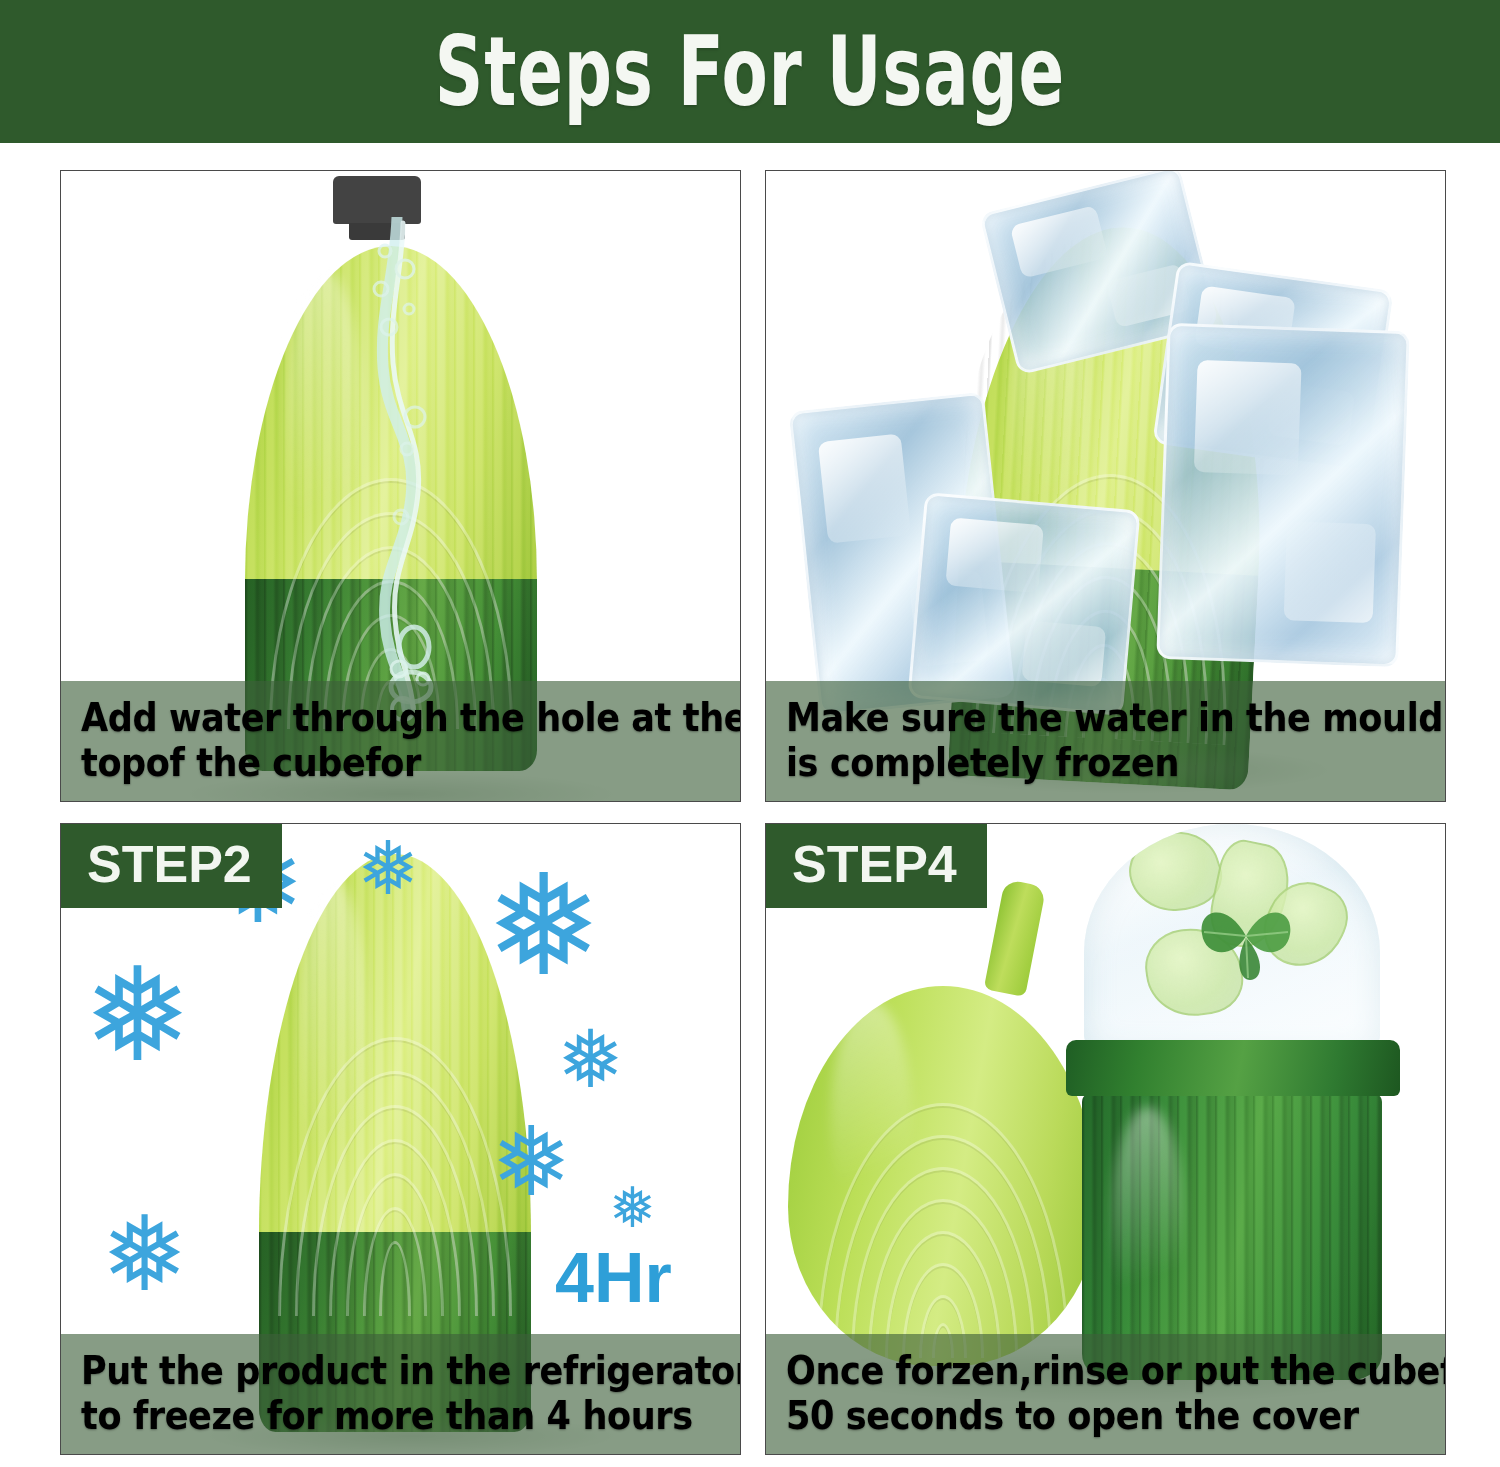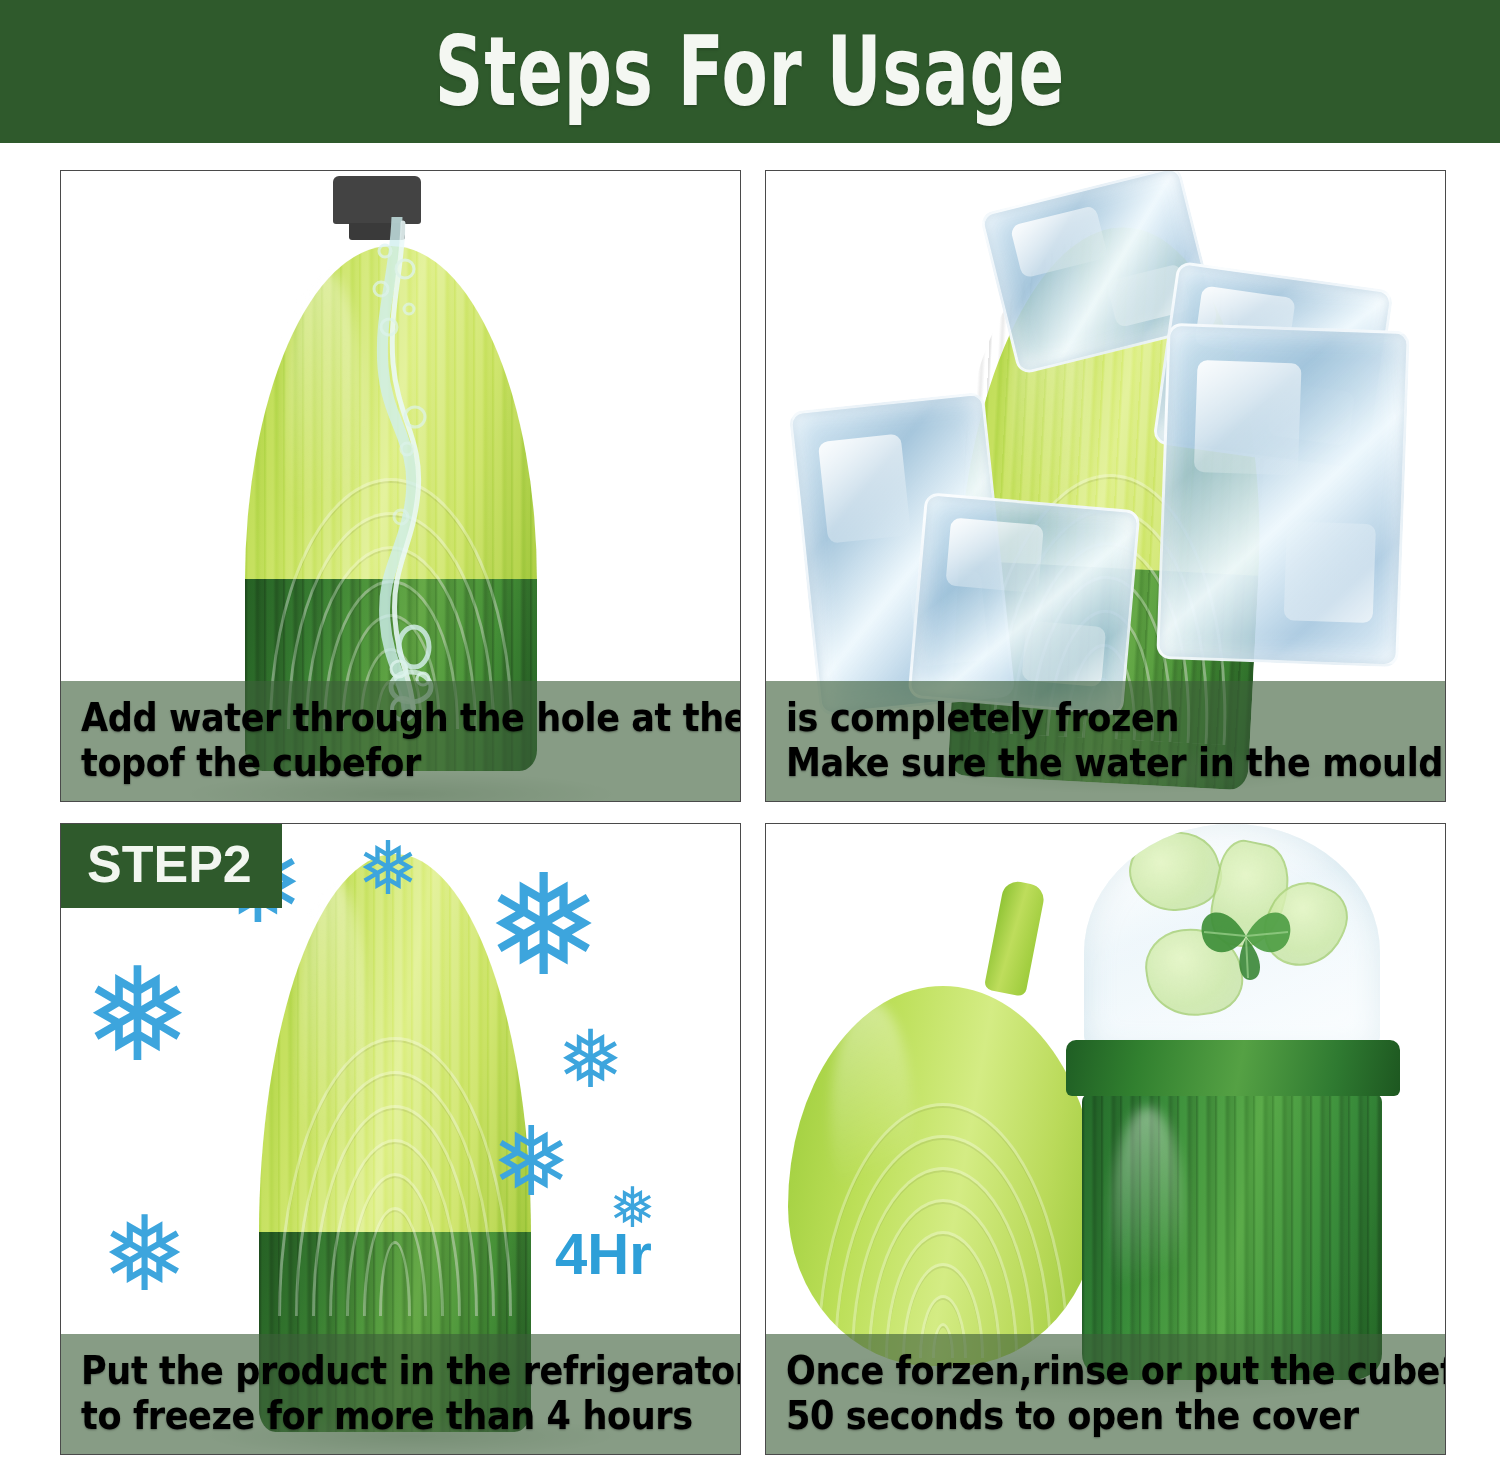--- a/index.html
+++ b/index.html
@@ -148,24 +148,25 @@
     pointer-events:none;
     opacity:.92;
   }
 
   
   .snow{position:absolute;color:#3da5dd;line-height:1;z-index:8;pointer-events:none;user-select:none;}
 
   .hrtag{
     position:absolute;
     color:#2e9fd8;
-    font-size:58px;
+    font-size:70px;
     font-weight:600;
     z-index:14;
     font-family:"Liberation Sans", sans-serif;
+    margin-top:18px;
   }
 
   
   .icecube{
     position:absolute;
     background:linear-gradient(135deg,rgba(214,233,245,.96),rgba(150,188,214,.85) 30%,rgba(238,248,253,.97) 55%,rgba(163,197,222,.88) 78%,rgba(226,240,249,.95));
     border:3px solid rgba(255,255,255,.72);
     border-radius:14px;
     box-shadow:inset 0 0 26px rgba(255,255,255,.82), inset 0 0 10px rgba(110,155,185,.55);
     z-index:5;
@@ -312,22 +313,22 @@
           <div class="arc" style="width:66px;height:92px;"></div>
           <div class="arc" style="width:30px;height:58px;"></div>
         </div>
         <div class="ribs"></div>
         <div class="gloss"></div>
       </div>
     </div>
 
 
     <div class="caption">
+      <span class="ln">Make sure the water in the mould</span>
       <span class="ln">is completely frozen</span>
-      <span class="ln">Make sure the water in the mould</span>
     </div>
   </div>
 
   <div class="panel p2">
     <div class="stage">
 
       <div class="snow" style="left:150px;top:4px;font-size:112px;">❅</div>
       <div class="snow" style="left:296px;top:8px;font-size:74px;">❅</div>
       <div class="snow" style="left:424px;top:32px;font-size:140px;">❅</div>
       <div class="snow" style="left:22px;top:126px;font-size:130px;">❅</div>
@@ -400,20 +401,21 @@
         <div style="position:absolute;left:0;top:0;width:100%;height:100%;background:linear-gradient(155deg,rgba(255,255,255,.55),rgba(255,255,255,.1) 45%,rgba(255,255,255,.45));pointer-events:none;"></div>
       </div>
 
       <div class="collar" style="left:300px;top:216px;width:334px;height:56px;"></div>
       <div class="base-cup" style="left:316px;top:266px;width:300px;height:290px;">
         <div class="ribs"></div>
         <div class="gloss" style="left:10%;top:6%;width:24%;height:80%;"></div>
       </div>
     </div>
 
+    <div class="badge">STEP4</div>
 
     <div class="caption">
       <span class="ln">Once forzen,rinse or put the cubefor</span>
       <span class="ln">50 seconds to open the cover</span>
     </div>
   </div>
 
 </div>
 
 </body></html>

